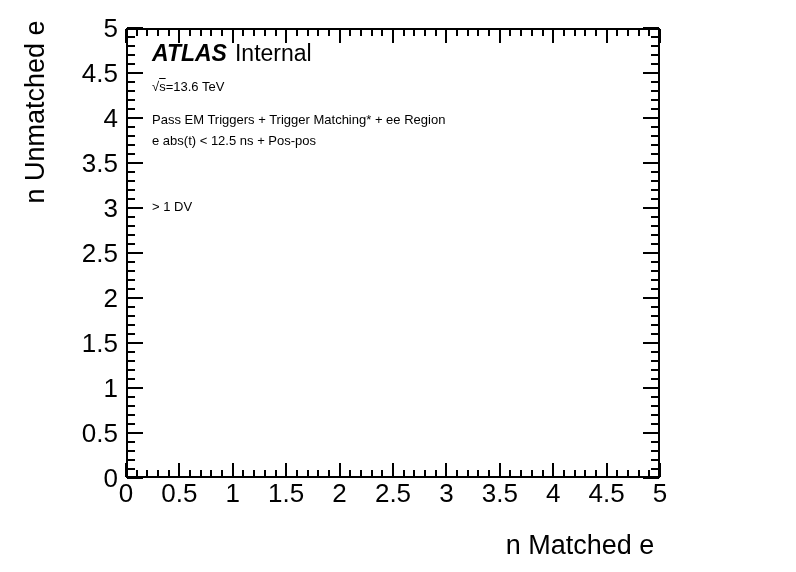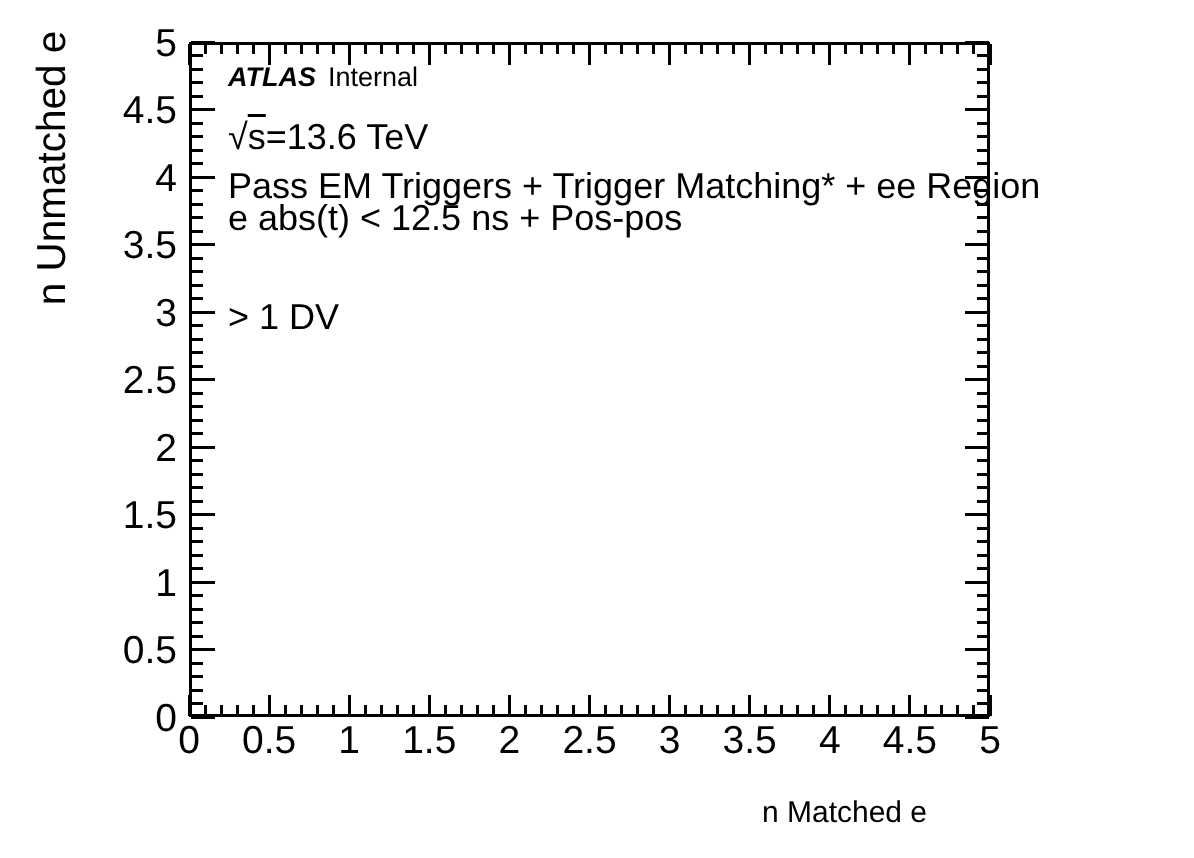--- a/index.html
+++ b/index.html
@@ -5,24 +5,24 @@
   html,body{margin:0;padding:0;}
   body{
     width:796px;height:572px;background:#ffffff;position:relative;
     font-family:"Liberation Sans",sans-serif;color:#000000;overflow:hidden;
   }
   .abs{position:absolute;white-space:nowrap;}
   #frame-svg{position:absolute;left:0;top:0;}
   .ticklbl{font-size:26px;line-height:1;color:#000;}
   .xlbl{transform:translateX(-50%);}
   .ylbl{left:0;width:118px;text-align:right;}
-  .xtitle{font-size:20px;line-height:1;left:563px;top:532px;transform:translateX(-50%);}
+  .xtitle{font-size:27px;line-height:1;left:580px;top:532px;transform:translateX(-50%);}
   .ytitle{font-size:27px;line-height:1;left:35px;top:112px;transform:translate(-50%,-50%) rotate(-90deg);}
-  .ann{font-size:24px;line-height:1;left:152px;}
-  .atlas{font-size:18px;line-height:1;left:152px;top:42px;}
+  .ann{font-size:13px;line-height:1;left:152px;}
+  .atlas{font-size:23px;line-height:1;left:152px;top:42px;}
   .atlas .b{font-style:italic;font-weight:bold;}
   .atlas .r{margin-left:8px;}
   .ol{text-decoration:overline;}
 </style>
 </head>
 <body>
 
 <svg id="frame-svg" width="796" height="572" viewBox="0 0 796 572" shape-rendering="crispEdges">
     <rect x="127" y="29" width="532" height="448" fill="none" stroke="#000000" stroke-width="2"></rect>
     <line x1="126" y1="477" x2="126" y2="463" stroke="#000000" stroke-width="2"></line>

